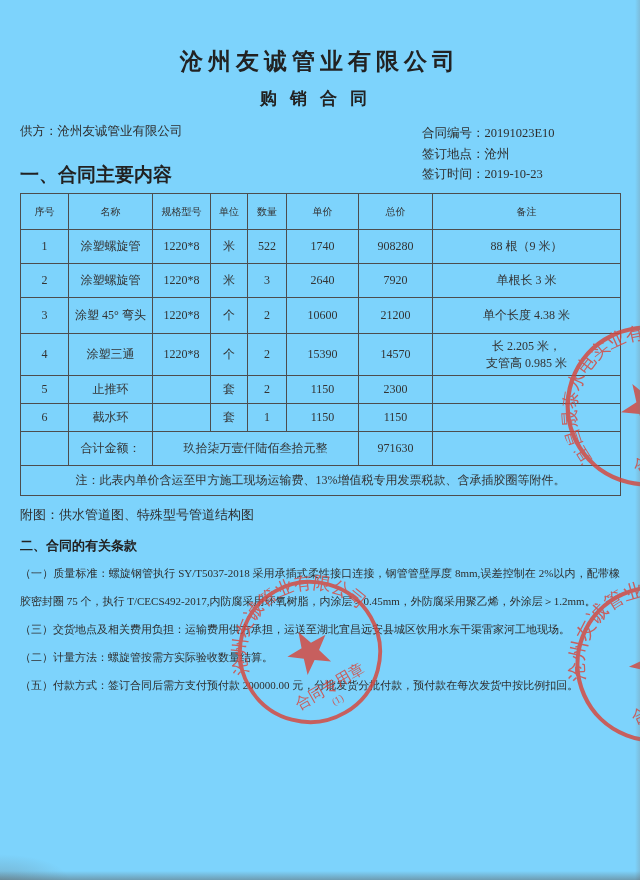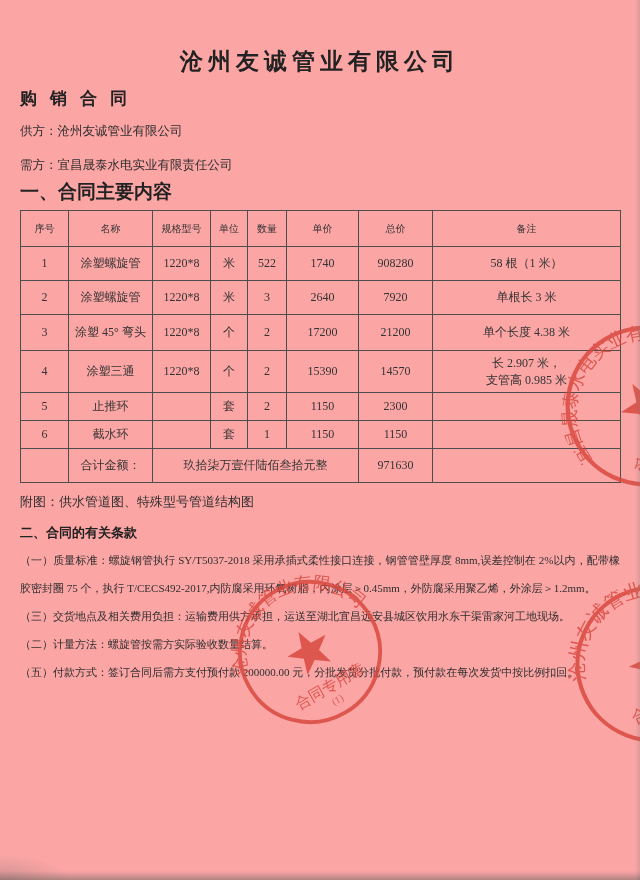--- a/index.html
+++ b/index.html
@@ -1,23 +1,23 @@
 <!DOCTYPE html>
 <html><head>
 <meta charset="utf-8">
 <style>
   html,body{margin:0;padding:0;background:#9a9a98;}
   .page{
     position:relative;width:640px;height:880px;margin:0 auto;
-    background:#fca5a5;overflow:hidden;
+    background:#7dd3fc;overflow:hidden;
     font-family:"Liberation Serif","DejaVu Serif",serif;color:#2e2e2e;
   }
   .content{padding:46px 20px 0 20px;}
   .title{text-align:center;font-size:23px;font-weight:700;letter-spacing:5px;color:#222;}
-  .subtitle{text-align:left;font-size:17px;font-weight:700;letter-spacing:13px;margin-top:10px;color:#222;}
+  .subtitle{text-align:center;font-size:17px;font-weight:700;letter-spacing:13px;margin-top:10px;color:#222;}
   .head-block{display:flex;justify-content:space-between;margin-top:13px;font-size:12.5px;gap:34px;}
   .parties{width:390px;}
   .party-line{white-space:nowrap;}
   .party-gap{height:17px;}
   .meta{width:210px;line-height:1.65;}
   .meta-line{white-space:nowrap;}
   .sec-heading{font-size:19px;font-weight:700;margin-top:5px;color:#222;}
   table.items{border-collapse:collapse;width:600px;margin-top:5px;table-layout:fixed;}
   table.items td,table.items th{
     border:1px solid #4d4d4d;font-weight:normal;text-align:center;
@@ -51,22 +51,26 @@
 <div class="page">
   <div class="content">
 
     <div class="title">沧州友诚管业有限公司</div>
     <div class="subtitle">购销合同</div>
 
     <div class="head-block">
       <div class="parties">
         <div class="party-line">供方：沧州友诚管业有限公司</div>
         <div class="party-gap"></div>
-        <div class="party-line">需方：宜昌晟泰水电实业有限责任公司</div>
         <div class="sec-heading">一、合同主要内容</div>
+      </div>
+      <div class="meta">
+        <div class="meta-line">合同编号：20191023E10</div>
+        <div class="meta-line">签订地点：沧州</div>
+        <div class="meta-line">签订时间：2019-10-23</div>
       </div>
     </div>
 
     <table class="items">
       <colgroup>
         <col style="width:48px">
           <col style="width:84px">
           <col style="width:58px">
           <col style="width:37px">
         <col style="width:39px">
@@ -88,51 +92,51 @@
       </thead>
       <tbody>
         <tr class="r0">
           <td>1</td>
           <td>涂塑螺旋管</td>
           <td>1220*8</td>
           <td>米</td>
           <td>522</td>
           <td>1740</td>
           <td>908280</td>
-          <td class="remark">58 根（1 米）</td>
+          <td class="remark">88 根（9 米）</td>
         </tr>
         <tr class="r1">
           <td>2</td>
           <td>涂塑螺旋管</td>
           <td>1220*8</td>
           <td>米</td>
           <td>3</td>
           <td>2640</td>
           <td>7920</td>
           <td class="remark">单根长 3 米</td>
         </tr>
         <tr class="r2">
           <td>3</td>
           <td>涂塑 45° 弯头</td>
           <td>1220*8</td>
           <td>个</td>
           <td>2</td>
-          <td>17200</td>
+          <td>10600</td>
           <td>21200</td>
           <td class="remark">单个长度 4.38 米</td>
         </tr>
         <tr class="r3">
           <td>4</td>
           <td>涂塑三通</td>
           <td>1220*8</td>
           <td>个</td>
           <td>2</td>
           <td>15390</td>
           <td>14570</td>
-          <td class="remark">长 2.907 米，
+          <td class="remark">长 2.205 米，
 支管高 0.985 米</td>
         </tr>
         <tr class="r4">
           <td>5</td>
           <td>止推环</td>
           <td></td>
           <td>套</td>
           <td>2</td>
           <td>1150</td>
           <td>2300</td>
@@ -147,20 +151,23 @@
           <td>1150</td>
           <td>1150</td>
           <td class="remark"></td>
         </tr>
         <tr class="trow">
           <td></td>
           <td>合计金额：</td>
           <td colspan="4">玖拾柒万壹仟陆佰叁拾元整</td>
           <td>971630</td>
           <td></td>
+        </tr>
+        <tr class="nrow">
+          <td colspan="8" class="note-cell">注：此表内单价含运至甲方施工现场运输费、13%增值税专用发票税款、含承插胶圈等附件。</td>
         </tr>
       </tbody>
     </table>
 
     <div class="attach-line">附图：供水管道图、特殊型号管道结构图</div>
     <div class="sec2-heading">二、合同的有关条款</div>
 
     <div class="clauses">
       <p class="clause">（一）质量标准：螺旋钢管执行 SY/T5037-2018 采用承插式柔性接口连接，钢管管壁厚度 8mm,误差控制在 2%以内，配带橡胶密封圈 75 个，执行 T/CECS492-2017,内防腐采用环氧树脂，内涂层＞0.45mm，外防腐采用聚乙烯，外涂层＞1.2mm。</p>
       <p class="clause">（三）交货地点及相关费用负担：运输费用供方承担，运送至湖北宜昌远安县城区饮用水东干渠雷家河工地现场。</p>

